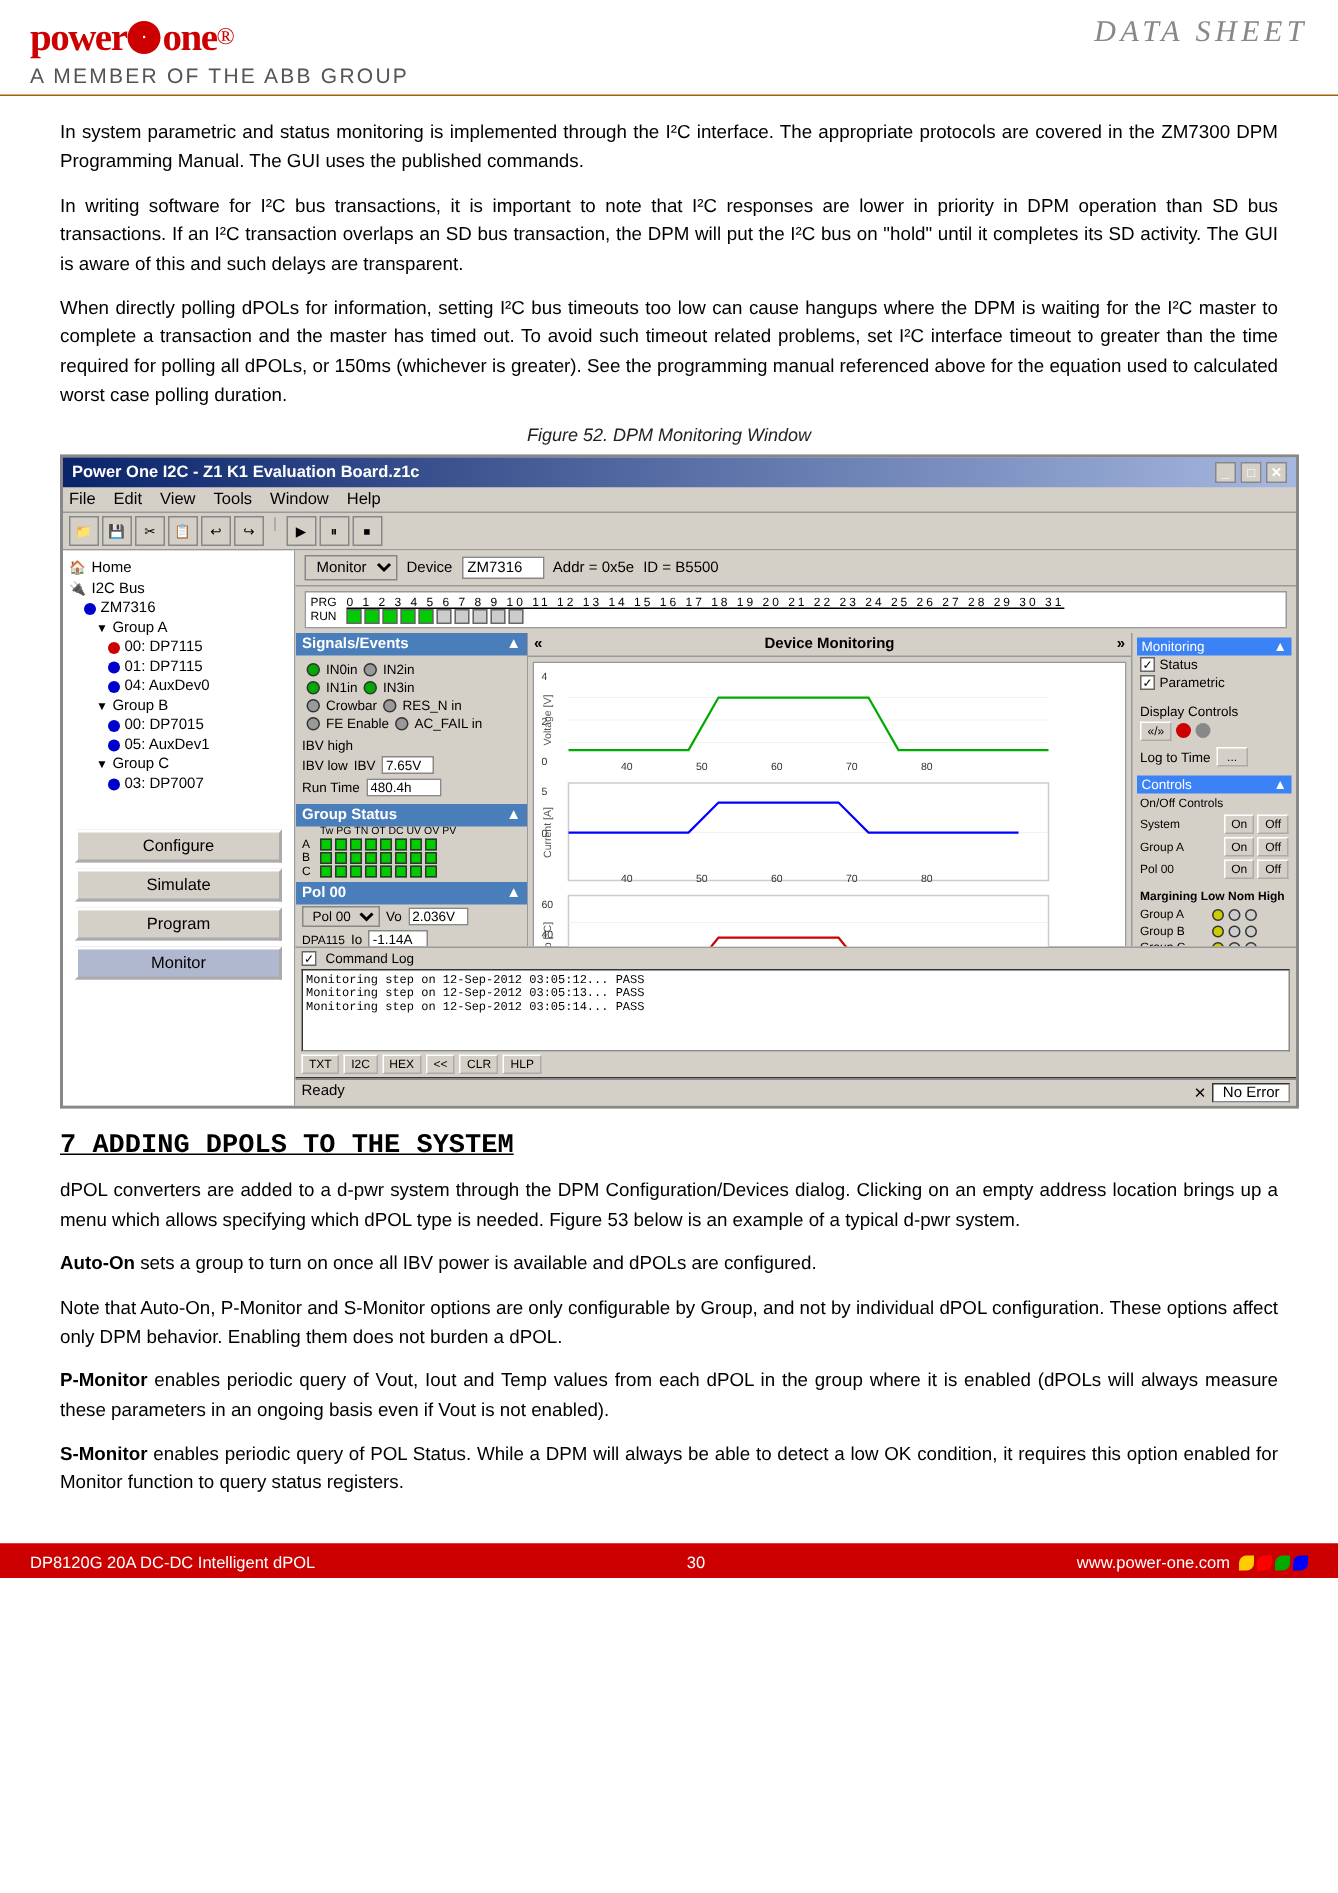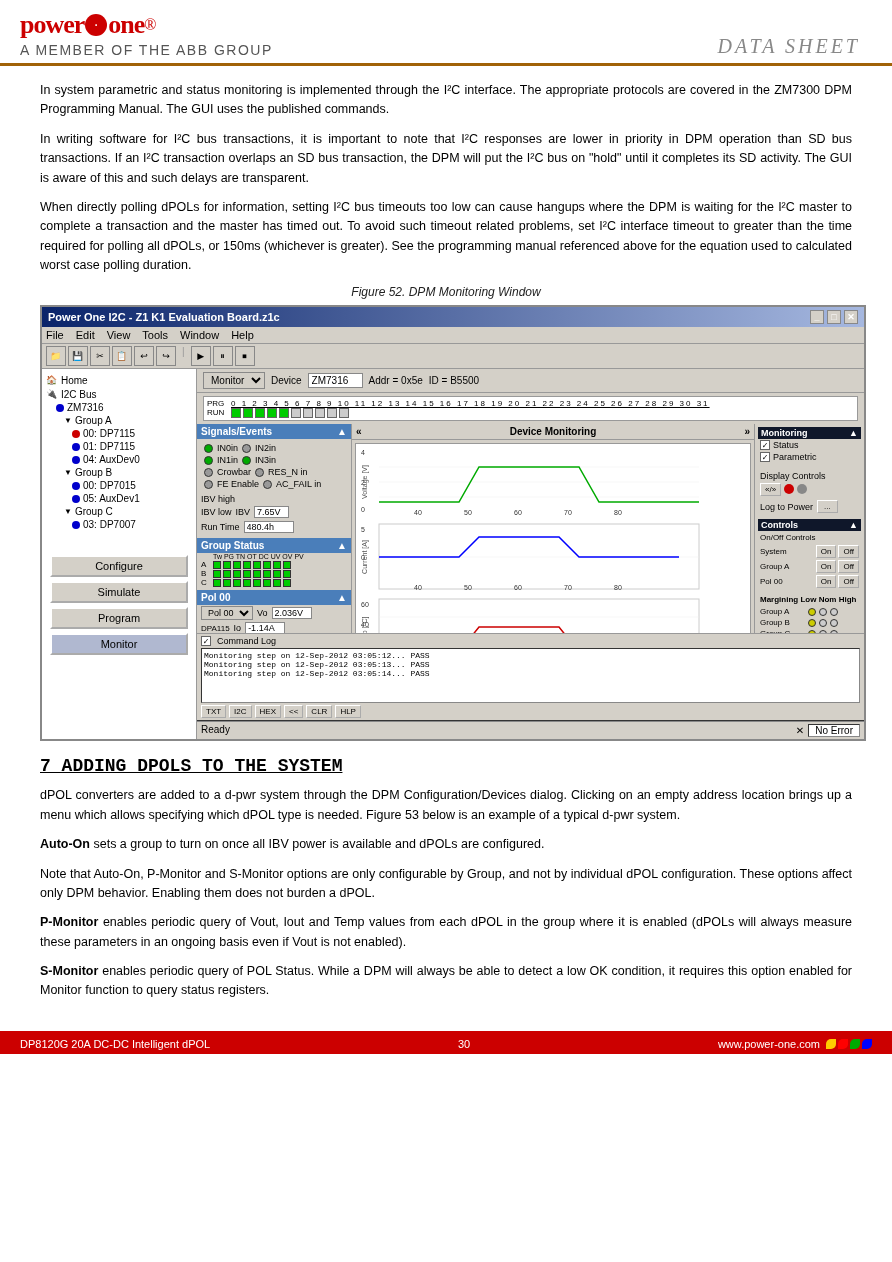--- a/index.html
+++ b/index.html
@@ -9,23 +9,23 @@
       background: #fff;
       color: #000;
       width: 892px;
       min-height: 1262px;
     }
 
     
     .header {
       display: flex;
       justify-content: space-between;
-      align-items: flex-end;
-      padding: 10px 32px 5px 20px;
-      border-bottom: 3px solid #a16207;
+      align-items: flex-start;
+      padding: 10px 20px 5px 20px;
+      border-bottom: 1px solid #a16207;
     }
     .logo-area {
       display: flex;
       flex-direction: column;
     }
 
     
     .page-content {
       padding: 15px 40px 20px 40px;
     }
@@ -334,25 +334,25 @@
       background: #d4d0c8;
       border-left: 1px solid #999;
       font-size: 9px;
       padding: 3px;
     }
     .monitor-section {
       background: #d4d0c8;
       margin-bottom: 6px;
     }
     .monitor-section-hdr {
-      background: #0f172a;
+      background: #3b82f6;
       color: #fff;
       padding: 1px 3px;
       font-size: 9px;
-      font-weight: bold;
+      font-weight: normal;
       display: flex; justify-content: space-between;
     }
     .checkbox-row {
       display: flex; gap: 3px; align-items: center; padding: 1px 2px;
     }
     .cb-box {
       width: 10px; height: 10px;
       border: 1px solid #666;
       background: #fff;
       display: flex; align-items: center; justify-content: center;
@@ -851,21 +851,21 @@
             <div class="display-controls">
               <div>Display Controls</div>
               <div style="display:flex;gap:3px;margin-top:2px;">
                 <button class="ctrl-btn">«/»</button>
                 <span style="width:10px;height:10px;border-radius:50%;background:#c00;display:inline-block;margin-top:1px;"></span>
                 <span style="width:10px;height:10px;border-radius:50%;background:#888;display:inline-block;margin-top:1px;"></span>
               </div>
             </div>
 
             <div class="log-to-file-row">
-              <span>Log to Power</span>
+              <span>Log to Time</span>
               <button class="log-btn">...</button>
             </div>
 
             <div class="controls-section">
               <div class="monitor-section-hdr">
                 <span>Controls</span>
                 <span>▲</span>
               </div>
               <div style="font-size:8px;padding:2px;">On/Off Controls</div>
               <div class="ctrl-row">

